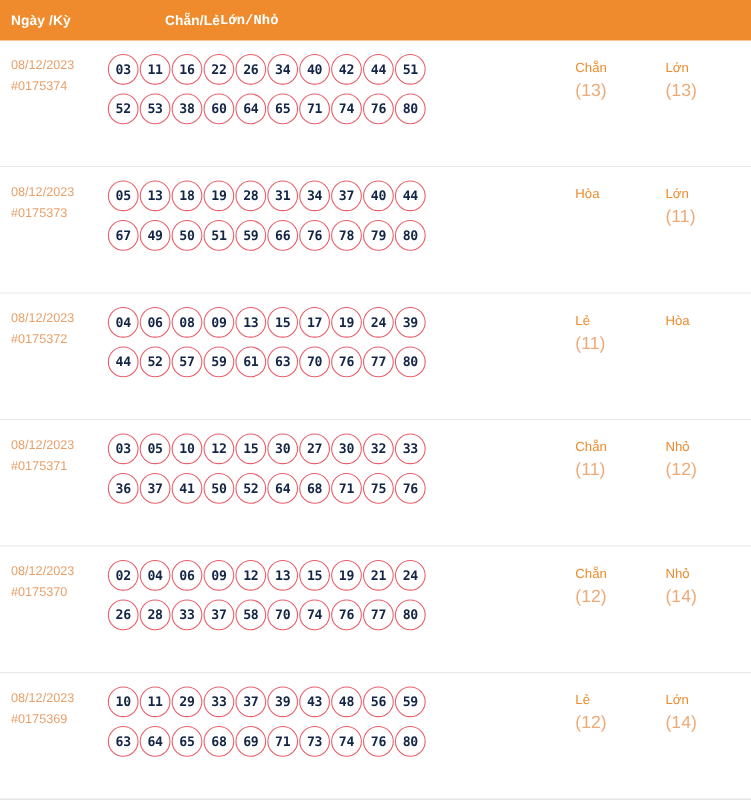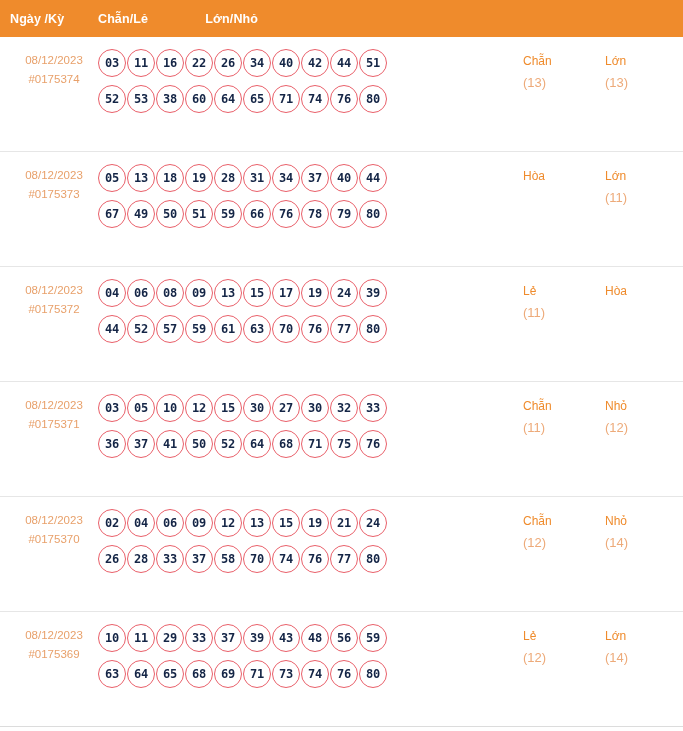--- a/index.html
+++ b/index.html
@@ -22,43 +22,42 @@
   .thead {
     display: flex;
     align-items: center;
     height: 37px;
     background: #ef8b2c;
     color: #ffffff;
     font-size: 12.5px;
     font-weight: bold;
     letter-spacing: 0.1px;
   }
-  .th-date   { width: 98px;  padding-left: 10px; }
+  .th-date   { width: 118px;  padding-left: 10px; }
   .th-result { flex: 1 1 auto; }
-  .th-oe     { width: 82px;  text-align: left; }
-  .th-bs     { width: 78px;  text-align: right; }
+  .th-oe     { width: 82px;  text-align: right; }
+  .th-bs     { width: 78px;  text-align: left; font-family: Liberation Mono, monospace; }
 
   
   .trow {
     display: flex;
     align-items: flex-start;
     min-height: 115px;
     border-bottom: 1px solid #e6e6e6;
     background: #ffffff;
   }
   .trow:last-child { border-bottom: 1px solid #dcdcdc; }
 
   .cell-date {
     width: 98px;
     padding: 14px 0 0 10px;
     color: #e8a06a;
     font-size: 11.5px;
     line-height: 19px;
     white-space: nowrap;
-    text-align: center;
   }
   .cell-date .dline { display: block; }
 
   .cell-result {
     flex: 1 1 auto;
     padding: 8px 0 10px 0;
   }
   .ball-row {
     display: flex;
     gap: 1px;
@@ -87,21 +86,21 @@
     padding-top: 14px;
     text-align: left;
     font-size: 12px;
     line-height: 21px;
     color: #ef8b2c;
   }
   .cell-bs { width: 78px; }
   .cell-oe .cnt, .cell-bs .cnt {
     display: block;
     color: #edaa79;
-    font-size: 13px;
+    font-size: 16px;
   }
   .cell-oe .cnt:empty, .cell-bs .cnt:empty { display: none; }
 </style>
 </head>
 <body>
 
 <div class="table-wrap">
 
   <div class="thead">
     <div class="th-date">Ngày /Kỳ</div>

